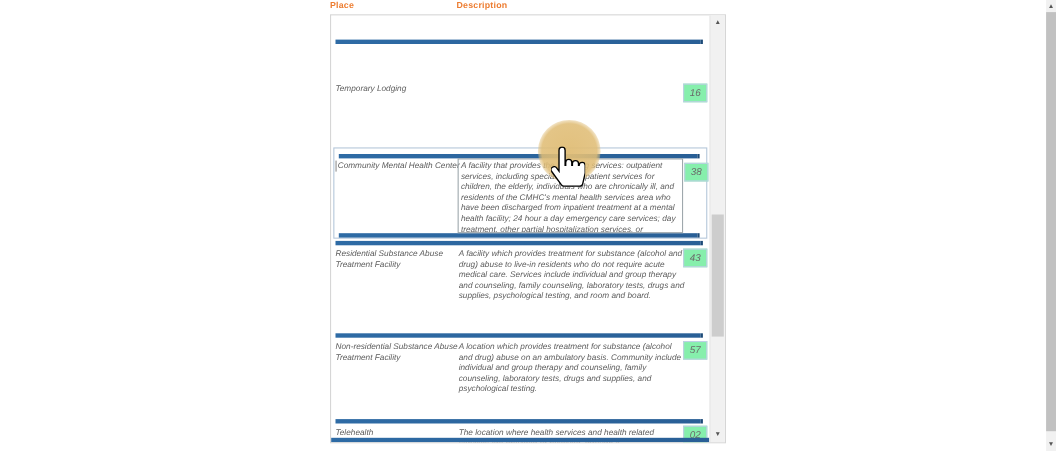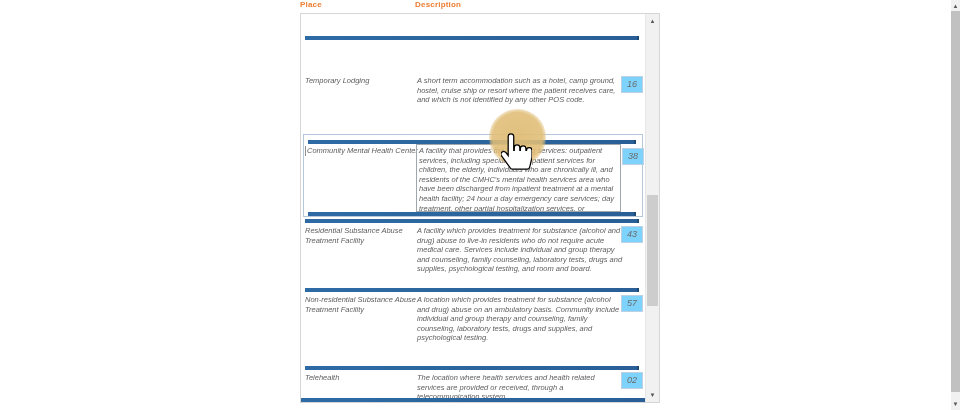--- a/index.html
+++ b/index.html
@@ -65,28 +65,28 @@
   .place{
     position:absolute;left:4px;top:3px;width:112px;
     font-size:7.5px;line-height:9.5px;font-style:italic;color:#5d5d5d;
   }
   .desc{
     position:absolute;left:116px;top:3px;width:207px;
     font-size:7.5px;line-height:9.6px;font-style:italic;color:#5d5d5d;
   }
   .code{
     position:absolute;left:320px;top:3px;width:22px;height:17px;
-    border:1px solid #bdd0e4;background:#7dd3fc;box-sizing:border-box;
+    border:1px solid #bdd0e4;background:#86efac;box-sizing:border-box;
     font-size:9px;line-height:15px;font-style:italic;color:#6a6a6a;
     text-align:center;
   }
   
   .row-0 .rc{height:61px;margin-top:33px;}
   .row-1 .rc{height:68px;}
-  .row-2 .rc{height:65px;}
+  .row-2 .rc{height:80px;}
   .row-3 .rc{height:74px;}
   .row-4 .rc{height:85px;}
   .row-2{margin-top:2px;}
   .row-4 .code{top:2px;}
 
   
   .record.selected{border:1px solid #b5c7da;margin:0 2px;}
   .record.selected .bar-top{margin-top:5px;}
   .record.selected .bar-bottom{display:block;}
   .record.selected .place{left:1px;border-left:1px solid #8f8f8f;padding-left:1px;top:2px;}
@@ -119,21 +119,20 @@
 <div id="hdr-desc" class="col-header">Description</div>
 
 <div class="scroller">
   <div class="rows-viewport">
 
       <div class="spacer"></div>
       <div class="record row-0">
         <div class="bar bar-top"></div>
         <div class="rc">
           <div class="place">Temporary Lodging</div>
-          <div class="desc">A short term accommodation such as a hotel, camp ground, hostel, cruise ship or resort where the patient receives care, and which is not identified by any other POS code.</div>
           <div class="code">16</div>
         </div>
 
       </div>
 
       <div class="record row-1 selected">
         <div class="bar bar-top"></div>
         <div class="rc">
           <div class="place">Community Mental Health Center</div>
           <div class="desc">A facility that provides the following services: outpatient services, including specialized outpatient services for children, the elderly, individuals who are chronically ill, and residents of the CMHC's mental health services area who have been discharged from inpatient treatment at a mental health facility; 24 hour a day emergency care services; day treatment, other partial hospitalization services, or psychosocial rehabilitation services;</div>

